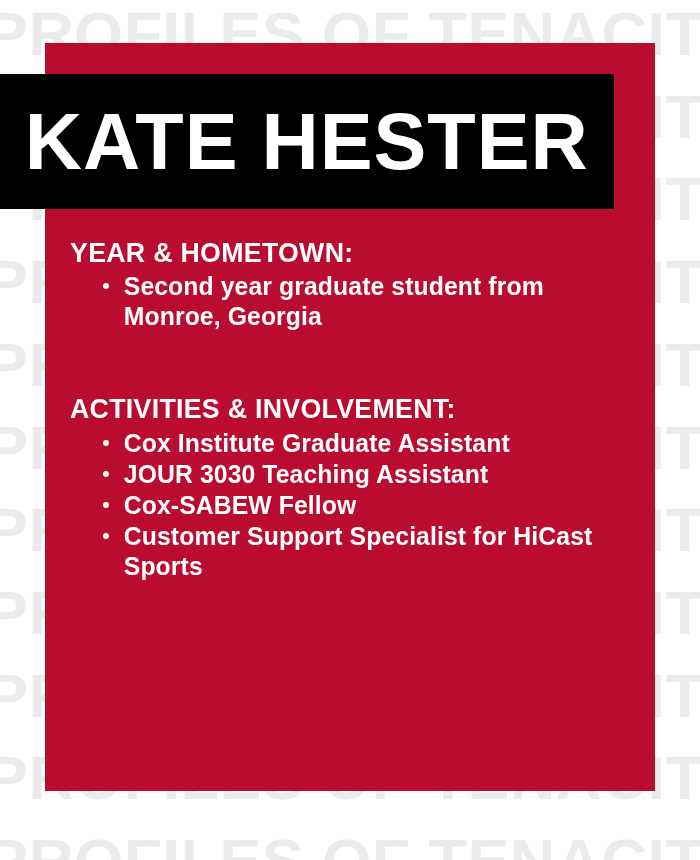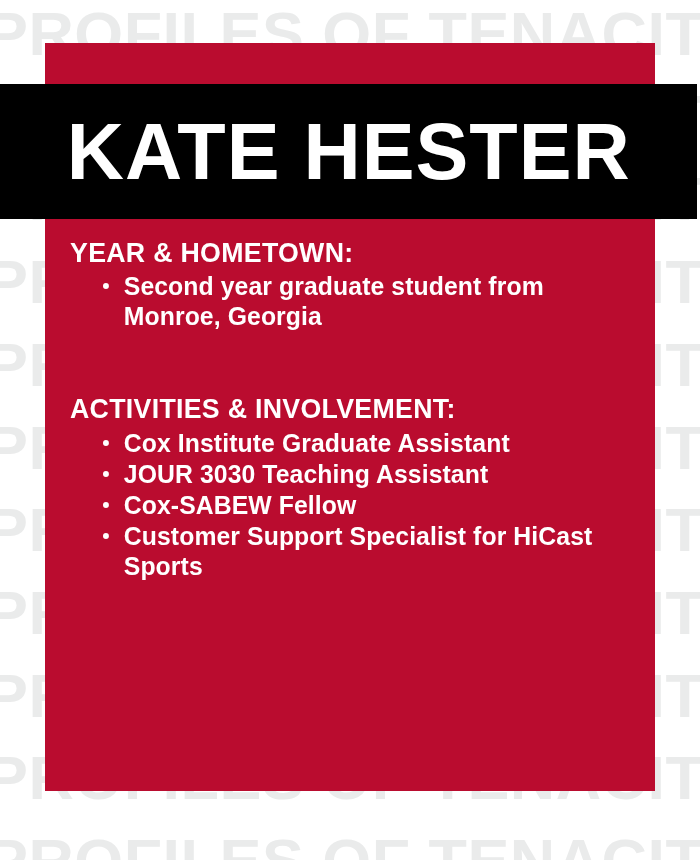--- a/index.html
+++ b/index.html
@@ -57,22 +57,22 @@
     width: 610px;
     height: 748px;
     background: #ba0c2f;
     z-index: 1;
   }
 
   
   .title-bar {
     position: absolute;
     left: 0;
-    top: 84px;
-    width: 697px;
+    top: 74px;
+    width: 614px;
     height: 135px;
     background: #000000;
     z-index: 2;
     display: flex;
     align-items: center;
     justify-content: center;
   }
   .title-text {
     color: #ffffff;
     font-family: "Liberation Sans Narrow", "Liberation Sans", sans-serif;

